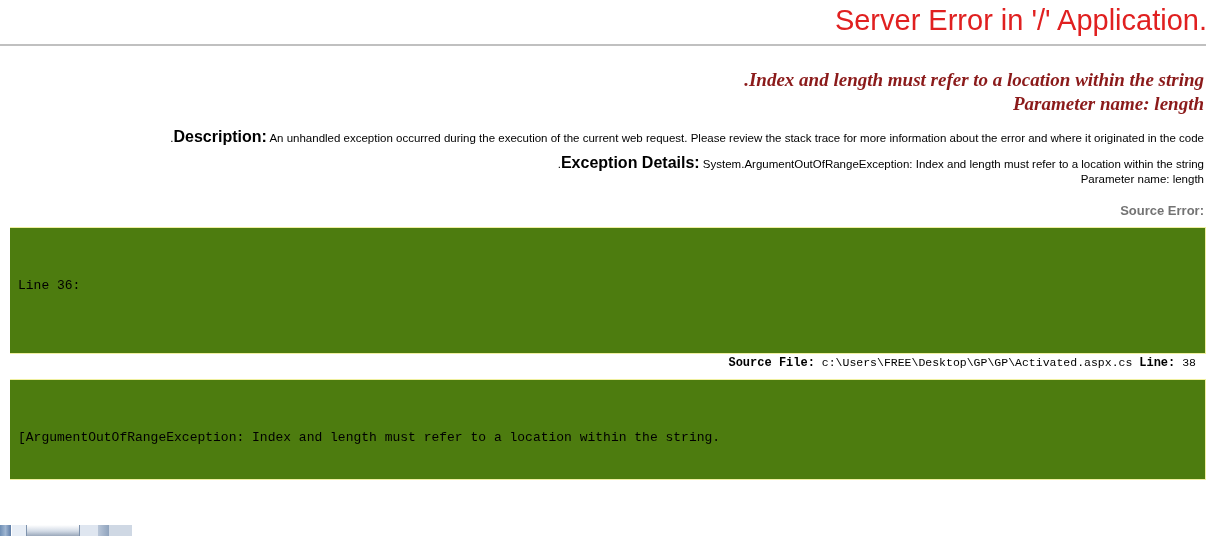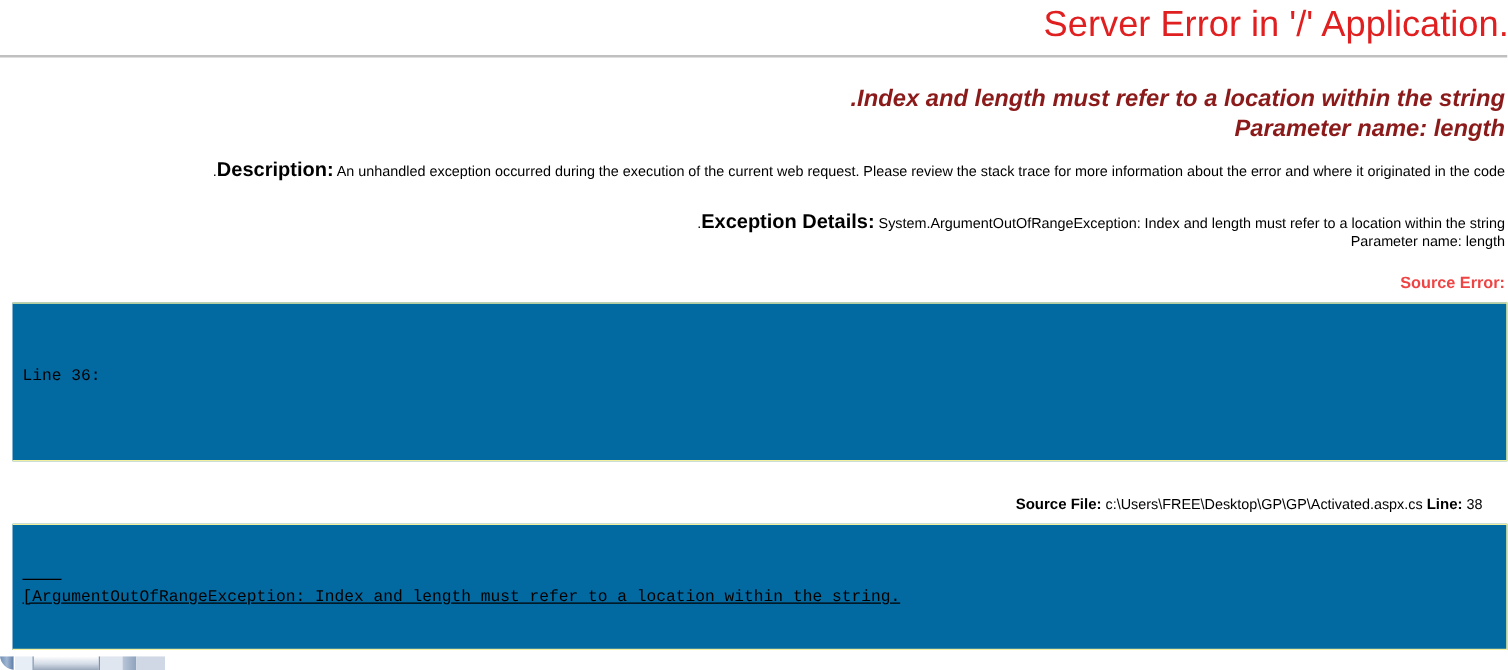--- a/index.html
+++ b/index.html
@@ -18,21 +18,20 @@
   }
 
   .page {
     position: absolute;
     top: 0;
     left: 0;
     width: 1206px;
     height: 536px;
     overflow: hidden;
     direction: rtl;
-    border-radius: 12px;
   }
 
   
   .title-bar {
     height: 40px;
     padding: 4px 2px 0 0;
     box-sizing: border-box;
     text-align: right;
     white-space: nowrap;
     overflow: hidden;
@@ -57,90 +56,91 @@
 
   
   .heading {
     margin-top: 22px;
     padding-right: 2px;
     text-align: right;
     white-space: nowrap;
     overflow: hidden;
   }
   .heading-line {
-    font-family: Liberation Sans, sans-serif;
+    font-family: Liberation Serif, serif;
     font-style: italic;
     font-weight: bold;
     font-size: 19px;
     color: #8b1a1a;
     line-height: 24px;
     white-space: nowrap;
   }
 
   
   .para {
     margin-top: 13px;
     padding-right: 2px;
     text-align: right;
     font-size: 11.5px;
     line-height: 15px;
     color: #000000;
     white-space: nowrap;
     overflow: hidden;
   }
-  .para.tight { margin-top: 24px; }
+  .para.tight { margin-top: 9px; }
   .lbl {
     font-weight: bold;
     font-size: 16px;
   }
   .para-line { white-space: nowrap; }
 
   
   .section-head {
     margin-top: 16px;
     padding-right: 2px;
     text-align: right;
     font-family: "Liberation Sans", sans-serif;
     font-weight: bold;
     font-size: 13px;
-    color: #ef4444;
+    color: #737373;
     white-space: nowrap;
   }
 
   
   .codeblock {
     direction: ltr;
-    background: #0369a1;
+    background: #4d7c0f;
     border: 1px solid #f0f0a0;
     border-left: 0;
     margin-top: 9px;
     padding: 10px 0 8px 8px;
     box-sizing: border-box;
     width: 1196px;
     margin-left: 0;
     font-family: "Liberation Mono", "DejaVu Sans Mono", monospace;
     font-size: 13px;
     line-height: 19px;
     color: #000000;
     white-space: pre;
     overflow: hidden;
   }
   .codeblock.source { height: 127px; }
-  .codeblock.stack  { height: 101px; text-decoration: underline; }
+  .codeblock.stack  { height: 101px; }
   .code-line { white-space: pre; }
 
   
   .srcfile {
-    margin-top: 27px;
-    padding-right: 20px;
+    margin-top: 2px;
+    padding-right: 10px;
     text-align: right;
     font-size: 11.5px;
     white-space: nowrap;
     direction: ltr;
     text-align: right;
+    font-family: Liberation Mono, monospace;
   }
   .srcfile .grp { display: inline-block; margin-left: 16px; }
   .srcfile .lbl { font-weight: bold; font-size: 12px; }
 
   
   .scrollbar {
     position: absolute;
     left: 0;
     bottom: 0;
     width: 132px;

